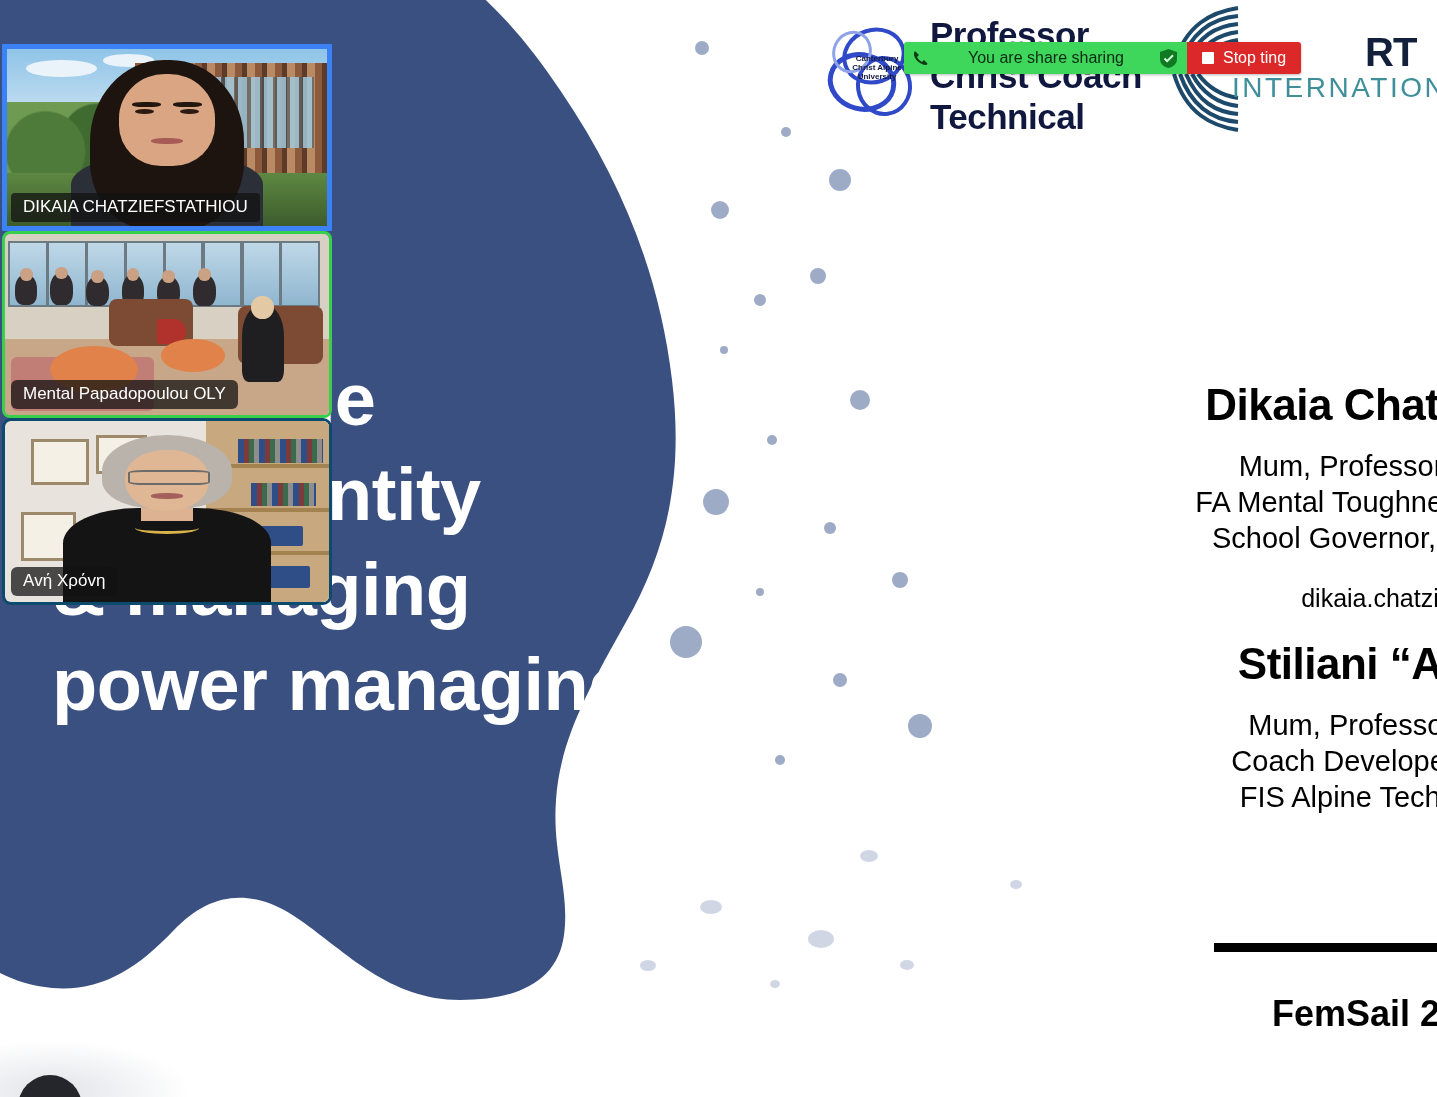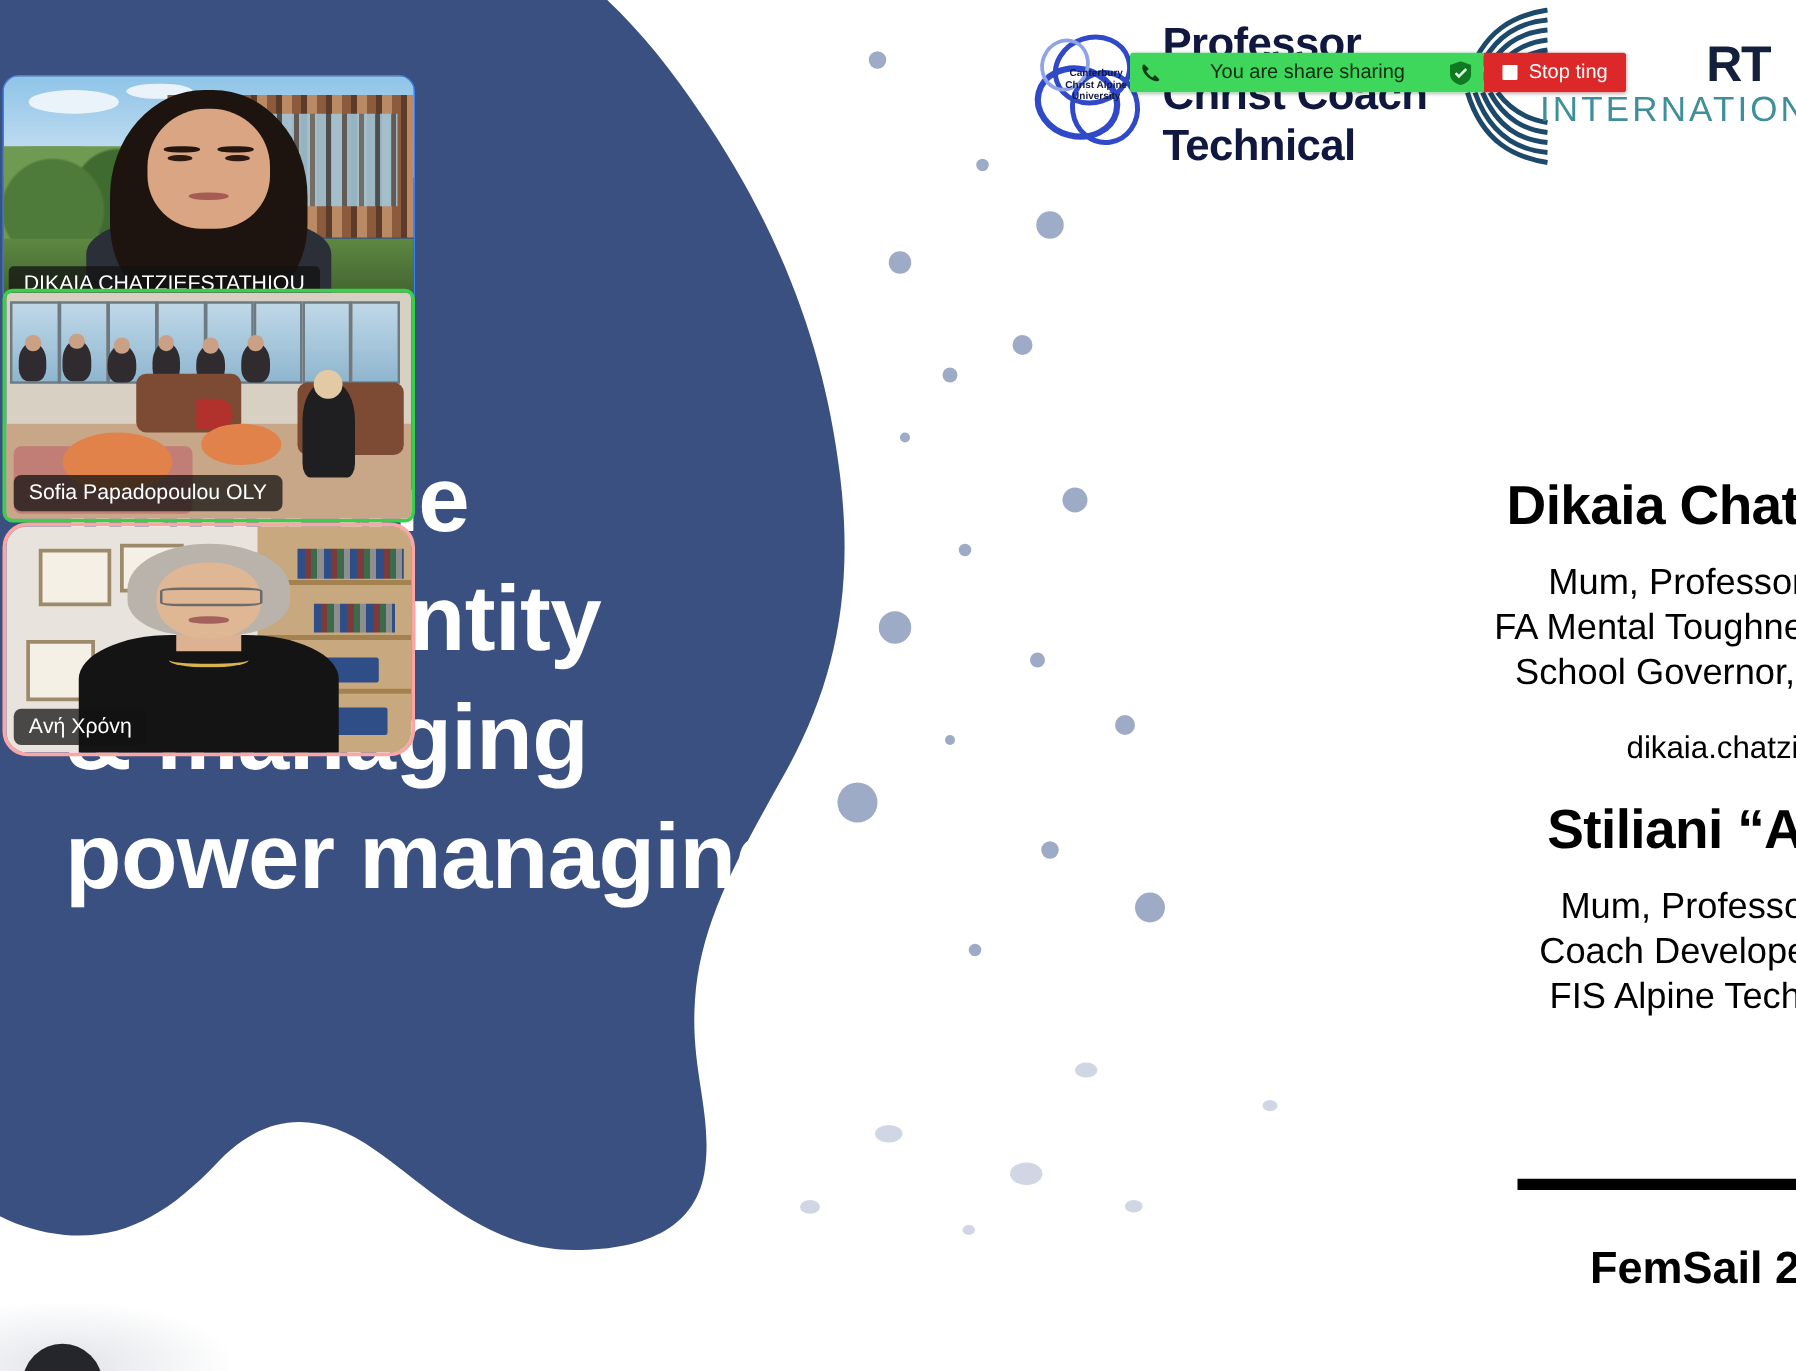--- a/index.html
+++ b/index.html
@@ -178,32 +178,32 @@
     width: 330px;
     z-index: 50;
   }
   .tile {
     position: relative;
     width: 330px; height: 187px;
     overflow: hidden;
     box-sizing: border-box;
   }
   .tile.t1 {
-    border: 1px solid #3b82f6;
-    border-radius: 13px;
-    top: 16px;
+    border: 5px solid #3b82f6;
+    border-radius: 1px;
+    top: 0;
   }
   .tile.t2 {
     border: 3px solid #38d04a;
     border-radius: 8px;
     margin-top: 0px;
   }
   .tile.t3 {
-    border: 3px solid #fca5a5;
-    border-radius: 20px;
+    border: 3px solid #0c4a6e;
+    border-radius: 9px;
     margin-top: 0px;
   }
   .tile .scene { position: absolute; inset: 0; }
   .tile .nameplate {
     position: absolute;
     left: 6px; bottom: 6px;
     max-width: 310px;
     background: rgba(18,18,18,.74);
     color: #ffffff;
     font-size: 17px;
@@ -461,21 +461,21 @@
         <div class="s2-person" style="left:58%; top:22%; width:7%; height:18%;"></div>
         <div class="s2-head" style="left:59.5%; top:19%; width:4%; height:7%;"></div>
         <div class="s2-sofa" style="left:32%; top:36%; width:26%; height:26%;"></div>
         <div class="s2-sofa" style="left:72%; top:40%; width:26%; height:32%;"></div>
         <div class="s2-red"></div>
         <div class="s2-lady"></div>
         <div class="s2-ladyhead"></div>
         <div class="s2-table" style="left:14%; top:62%; width:27%; height:26%;"></div>
         <div class="s2-table" style="left:48%; top:58%; width:20%; height:18%;"></div>
       </div>
-      <div class="nameplate">Sofia Papadopoulou OLY</div>
+      <div class="nameplate">Mental Papadopoulou OLY</div>
     </div>
 
     <div class="tile t3">
       <div class="scene">
         <div class="s3-wall"></div>
         <div class="s3-shelf"></div>
         <div class="s3-shelfline" style="top:24%;"></div>
         <div class="s3-shelfline" style="top:48%;"></div>
         <div class="s3-shelfline" style="top:72%;"></div>
         <div class="s3-books" style="right:2%; top:10%; width:26%;"></div>

